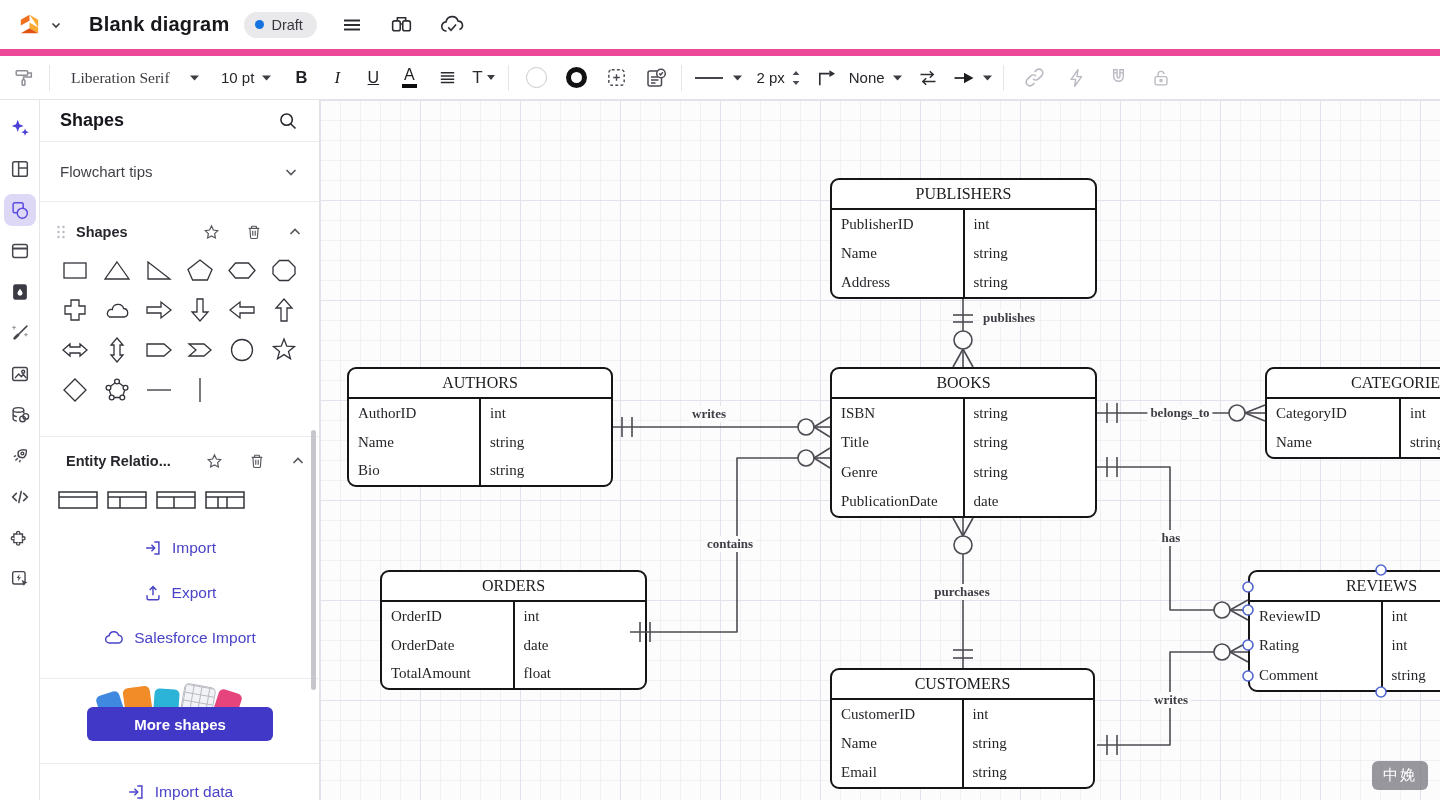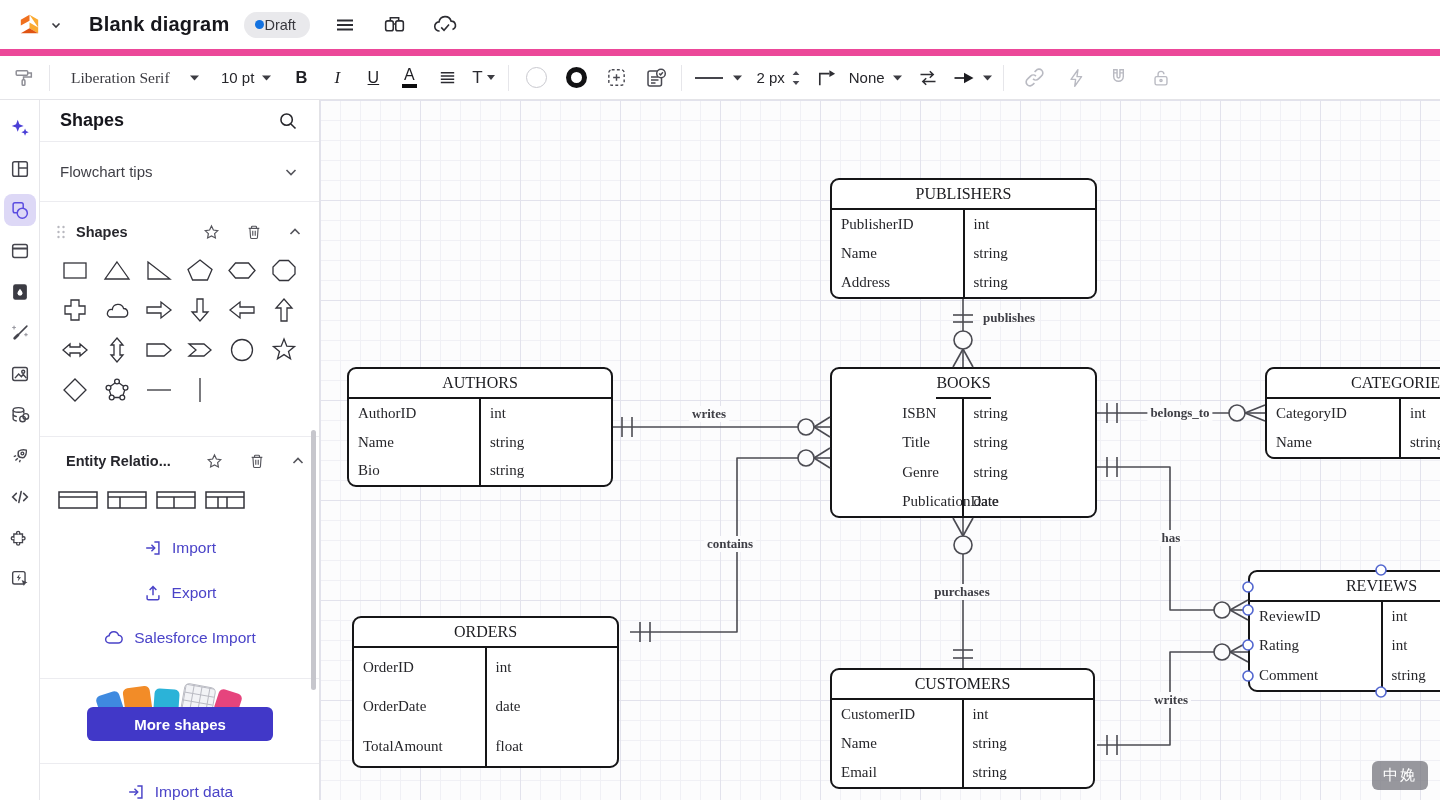--- a/index.html
+++ b/index.html
@@ -5,21 +5,21 @@
   html,body{margin:0;padding:0;}
   body{width:1440px;height:800px;overflow:hidden;background:#fff;
        font-family:"Liberation Sans","DejaVu Sans",sans-serif;color:#222;}
   .app{display:flex;flex-direction:column;width:1440px;height:800px;}
 
   
   .hdr{height:56px;display:flex;align-items:center;background:#fff;border-bottom:7px solid #ec4899;padding:0 14px;flex:0 0 56px;box-sizing:border-box;}
   .logo{width:27px;height:27px;margin-left:2px;}
   .hdr-caret{margin-left:6px;display:flex;}
   .doc-title{font-size:20px;font-weight:700;color:#17171c;margin-left:26px;letter-spacing:.2px;}
-  .pill{margin-left:15px;display:flex;align-items:center;background:#e9e9ec;border-radius:999px;padding:5px 14px 5px 11px;font-size:14.5px;color:#38383e;}
+  .pill{margin-left:15px;display:flex;align-items:center;gap:7px;background:#e9e9ec;border-radius:999px;padding:5px 14px 5px 11px;font-size:14.5px;color:#38383e;}
   .pill .dot{width:9px;height:9px;border-radius:50%;background:#1372e0;}
   .hdr-ic{margin-left:20px;display:flex;align-items:center;justify-content:center;width:30px;height:30px;border-radius:6px;}
 
   
   .tb{height:44px;flex:0 0 44px;display:flex;align-items:center;background:#fff;border-bottom:1px solid #e4e4e8;padding:0 10px;box-sizing:border-box;}
   .tb-sep{width:1px;height:26px;background:#e6e6ea;margin:0 11px;flex:0 0 1px;}
   .tb-btn{display:flex;align-items:center;justify-content:center;min-width:28px;height:30px;border-radius:4px;}
   .tb-select{display:flex;align-items:center;gap:8px;height:30px;padding:0 4px;border-radius:4px;font-size:15px;color:#26262b;}
   .serifname{font-family:"Liberation Serif","DejaVu Serif",serif;font-size:15.5px;color:#3a3a40;}
   .bold-b{font-weight:700;font-size:16.5px;color:#1e1e23;}
@@ -645,21 +645,21 @@
                 <span class="f">Name</span>
                 <span class="t">string</span>
               </div>
               <div class="erow">
                 <span class="f">Bio</span>
                 <span class="t">string</span>
               </div>
               <div class="dvd"></div>
             </div>
           </div>
-          <div class="entity" style="left: 510px; top: 267px; width: 267px; height: 151px; align-items: center;">
+          <div class="entity" style="left: 510px; top: 267px; width: 267px; height: 151px;">
             <div class="et">BOOKS</div>
             <div class="eb">
               <div class="erow">
                 <span class="f">ISBN</span>
                 <span class="t">string</span>
               </div>
               <div class="erow">
                 <span class="f">Title</span>
                 <span class="t">string</span>
               </div>
@@ -681,21 +681,21 @@
                 <span class="f">CategoryID</span>
                 <span class="t">int</span>
               </div>
               <div class="erow">
                 <span class="f">Name</span>
                 <span class="t">string</span>
               </div>
               <div class="dvd"></div>
             </div>
           </div>
-          <div class="entity" style="left: 32px; top: 470px; width: 267px; height: 152px; margin-top: 46px;">
+          <div class="entity" style="left: 60px; top: 470px; width: 267px; height: 120px;">
             <div class="et">ORDERS</div>
             <div class="eb">
               <div class="erow">
                 <span class="f">OrderID</span>
                 <span class="t">int</span>
               </div>
               <div class="erow">
                 <span class="f">OrderDate</span>
                 <span class="t">date</span>
               </div>

